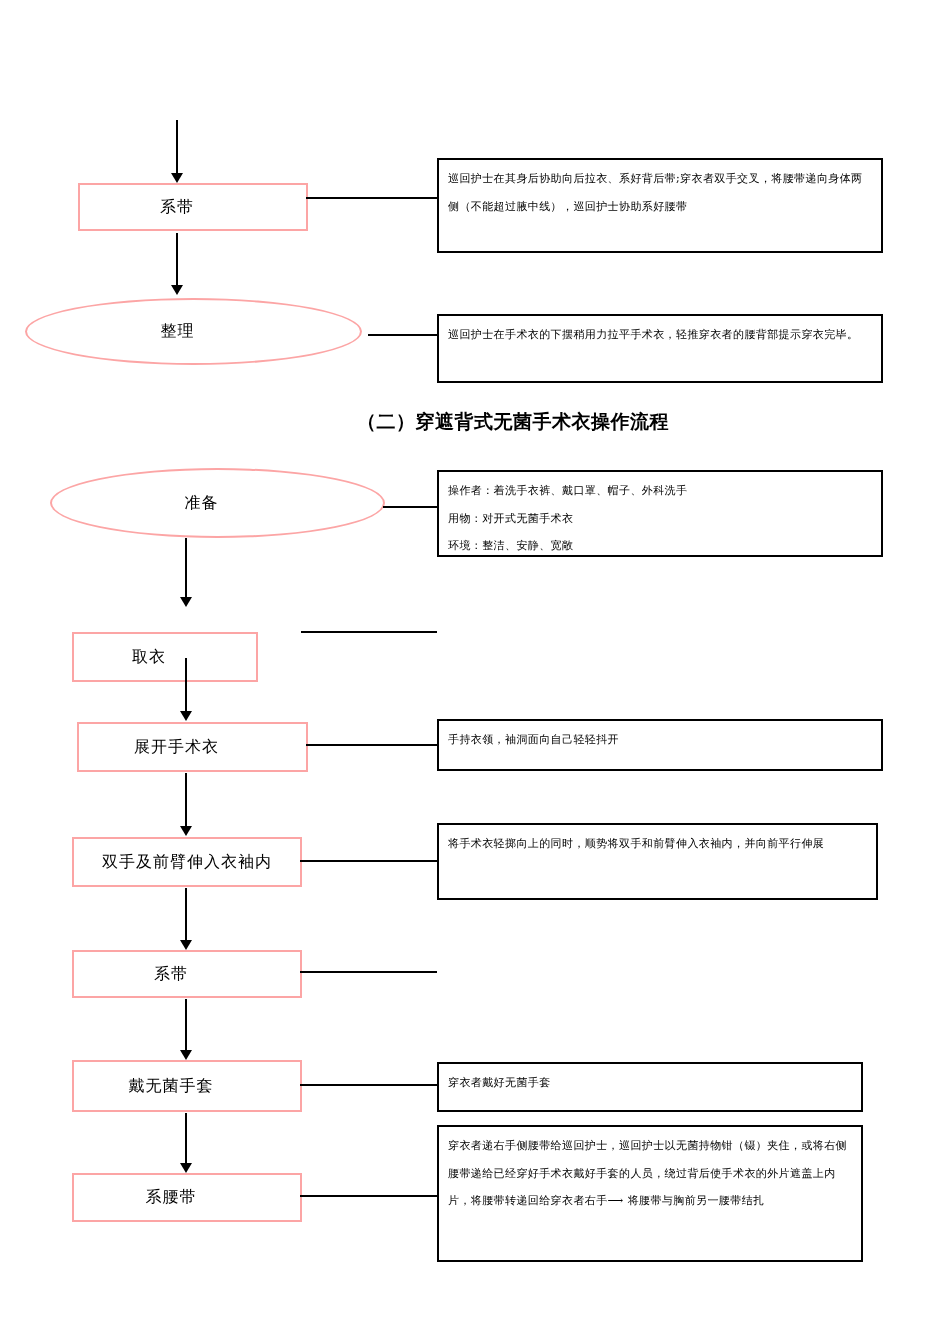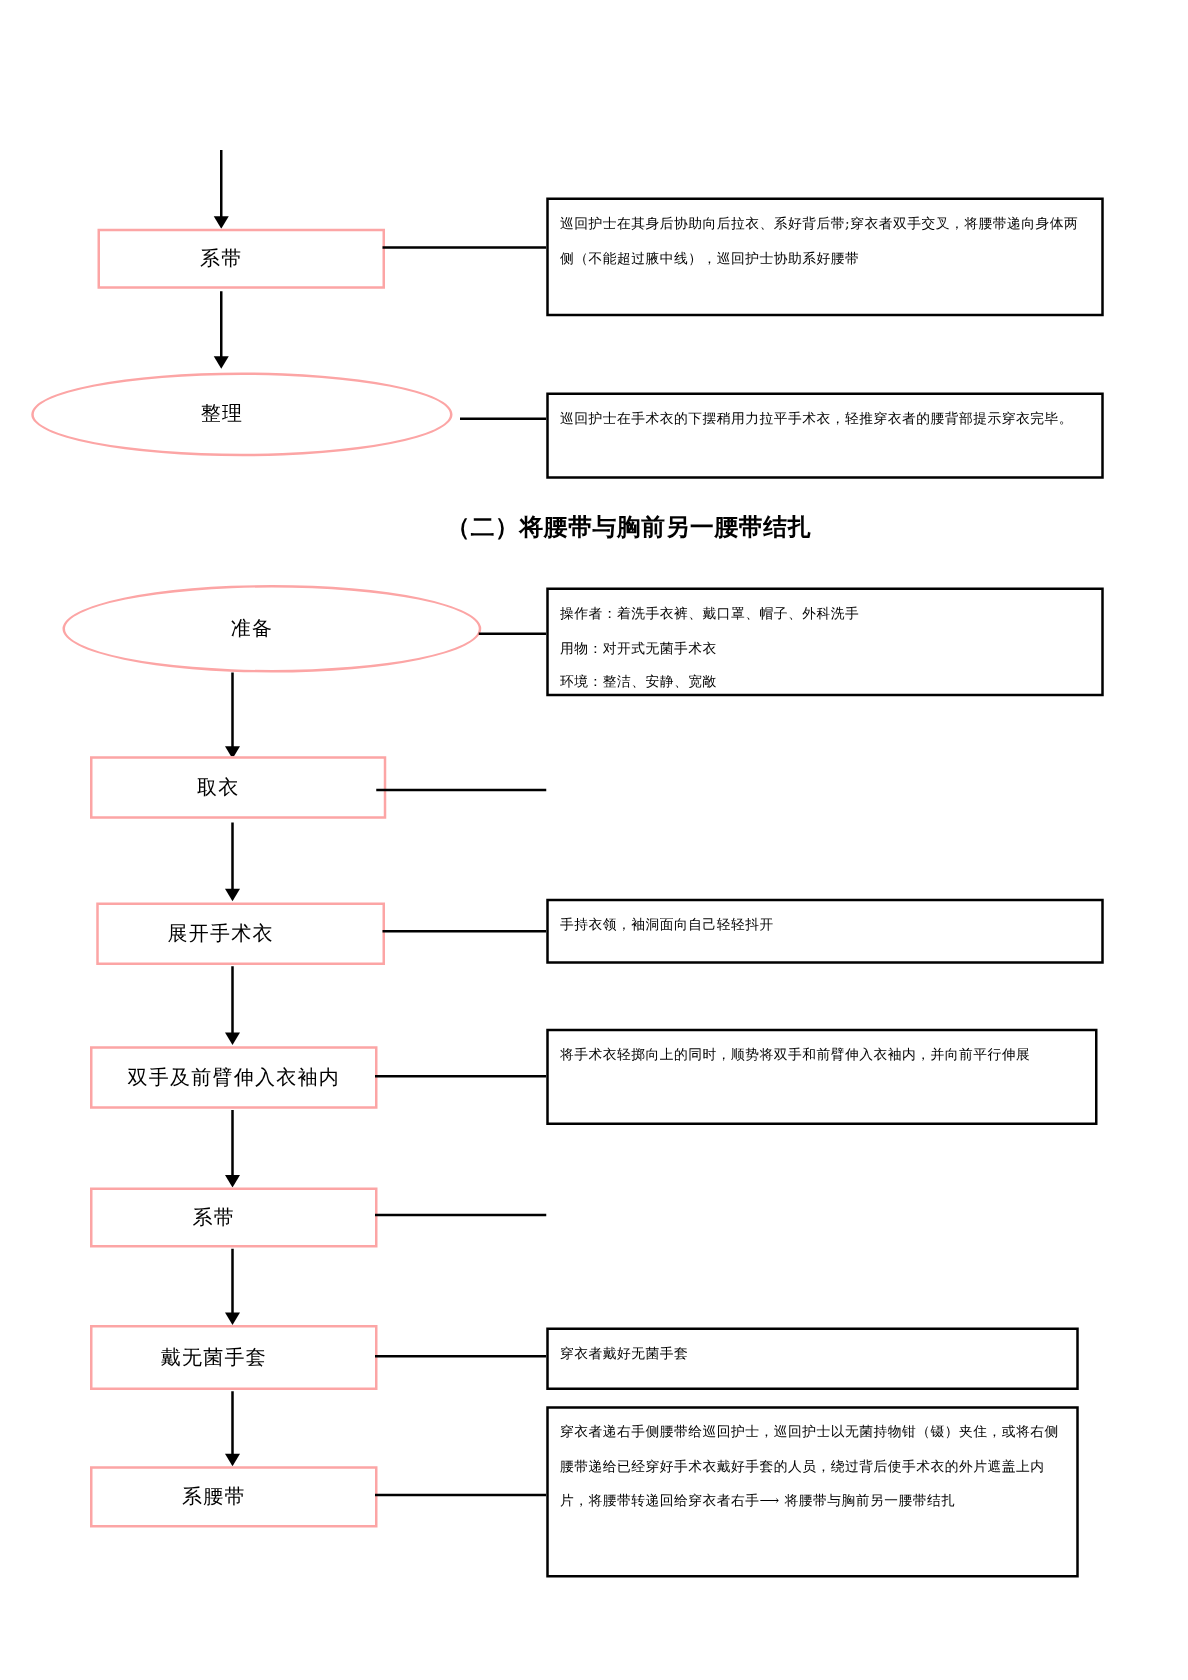--- a/index.html
+++ b/index.html
@@ -55,38 +55,38 @@
   </div>
 
   <div class="node ellipse" style="left:25px;top:298px;width:337px;height:67px">
     <span class="lbl">整理</span>
   </div>
   <div class="hline" style="left:368px;top:334px;width:69px"></div>
   <div class="note" style="left:437px;top:314px;width:446px;height:69px">
     <div class="ntext">巡回护士在手术衣的下摆稍用力拉平手术衣，轻推穿衣者的腰背部提示穿衣完毕。</div>
   </div>
 
-  <div class="sec-title" style="left:357px;top:409px">（二）将腰带与胸前另一腰带结扎</div>
+  <div class="sec-title" style="left:357px;top:409px">（二）穿遮背式无菌手术衣操作流程</div>
 
   <div class="node ellipse" style="left:50px;top:468px;width:335px;height:70px">
     <span class="lbl">准备</span>
   </div>
   <div class="hline" style="left:383px;top:506px;width:54px"></div>
   <div class="note" style="left:437px;top:470px;width:446px;height:87px">
     <div class="ntext">操作者：着洗手衣裤、戴口罩、帽子、外科洗手
 用物：对开式无菌手术衣
 环境：整洁、安静、宽敞</div>
   </div>
 
   <div class="varrow" style="left:180px;top:538px;height:69px">
     <i class="stem"></i>
     <i class="head"></i>
   </div>
 
-  <div class="node rect" style="left:72px;top:605px;width:237px;height:50px">
+  <div class="node rect" style="left:72px;top:632px;width:186px;height:50px">
     <span class="lbl">取衣</span>
   </div>
   <div class="hline" style="left:301px;top:631px;width:136px"></div>
 
   <div class="varrow" style="left:180px;top:658px;height:63px">
     <i class="stem"></i>
     <i class="head"></i>
   </div>
 
   <div class="node rect" style="left:77px;top:722px;width:231px;height:50px">

